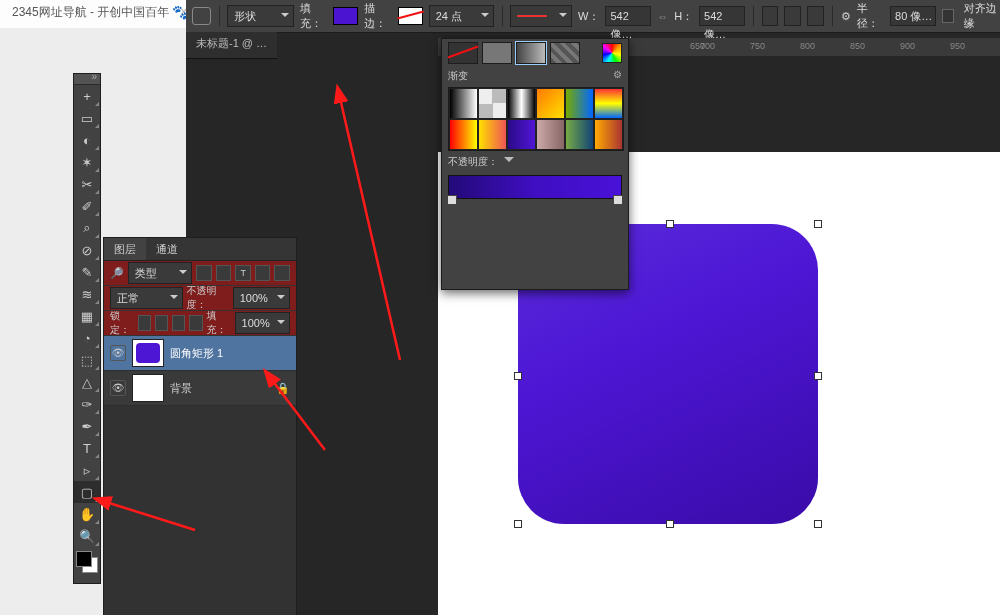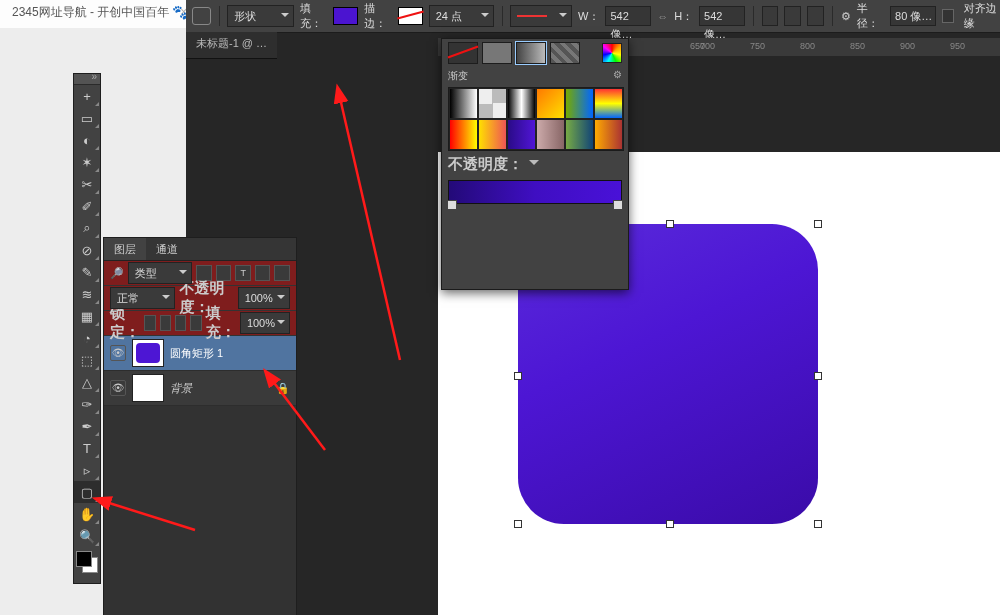--- a/index.html
+++ b/index.html
@@ -45,21 +45,21 @@
   .tool-colors{width:22px;height:22px;margin:4px auto;position:relative;}
   .fg{position:absolute;left:0;top:0;width:14px;height:14px;background:#000;border:1px solid #888;}
   .bg{position:absolute;right:0;bottom:0;width:14px;height:14px;background:#fff;border:1px solid #888;}
   
   .panel{position:absolute;left:103px;top:237px;width:192px;background:#7f1d1d;border:1px solid #1e1e1e;color:#ccc;}
   .panel-tabs{height:22px;background:#353535;border-bottom:1px solid #222;display:flex;}
   .ptab{padding:4px 10px 0 10px;height:18px;}
   .ptab.active{background:#424242;}
   .panel-row{height:24px;display:flex;align-items:center;padding:0 6px;gap:4px;border-bottom:1px solid #333;}
   .panel-row .miniicon{width:14px;height:14px;border:1px solid #555;background:#3a3a3a;}
-  .panel-small{font-size:15px;color:#ccc;font-weight:bold;}
+  .panel-small{font-size:10px;color:#ccc;}
   .layer-list{background:#3a3a3a;}
   .layer{height:34px;display:flex;align-items:center;gap:6px;padding:0 6px;border-bottom:1px solid #2d2d2d;}
   .layer.sel{background:#5074a0;color:#fff;}
   .eye{width:14px;height:14px;border:1px solid #555;border-radius:2px;font-size:10px;text-align:center;line-height:13px;color:#ccc;}
   .thumb{width:30px;height:26px;background:#fff;border:1px solid #222;position:relative;}
   .thumb.purple::after{content:"";position:absolute;left:3px;top:3px;right:3px;bottom:3px;background:#4D16D4;border-radius:4px;}
   .lock{margin-left:auto;color:#aaa;}
   .panel-fill{height:218px;background:#323232;}
   
   .popup{position:absolute;left:255px;top:38px;width:186px;height:250px;background:#424242;border:1px solid #1b1b1b;box-shadow:0 3px 10px rgba(0,0,0,.6);}
@@ -269,21 +269,21 @@
   </div>
   <div class="layer-list" id="layerList">
       <div class="layer sel">
         <span class="eye">👁</span>
         <span class="thumb purple"></span>
         <span style="font-style:normal">圆角矩形 1</span>
       </div>
       <div class="layer">
         <span class="eye">👁</span>
         <span class="thumb "></span>
-        <span style="font-style:italic">背景</span>
+        <span style="">背景</span>
         <span class="lock">🔒</span>
       </div>
     </div>
   <div class="panel-fill"></div>
 </div>
 
 <div class="arrow" style="left:100px;top:80px">
   <svg width="360" height="460">
     <defs>
         <marker id="ah" markerWidth="10" markerHeight="10" refX="2" refY="3" orient="auto">

